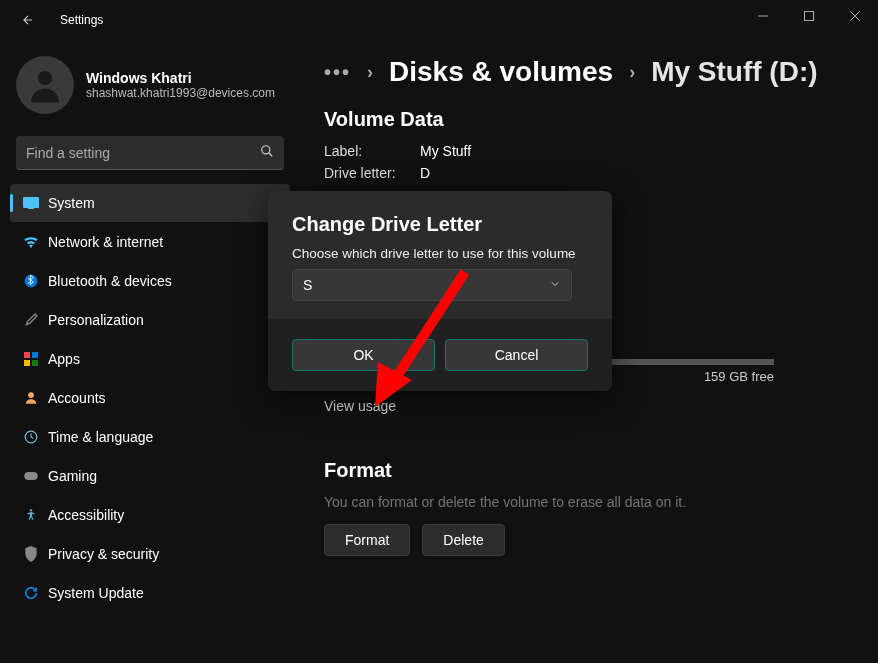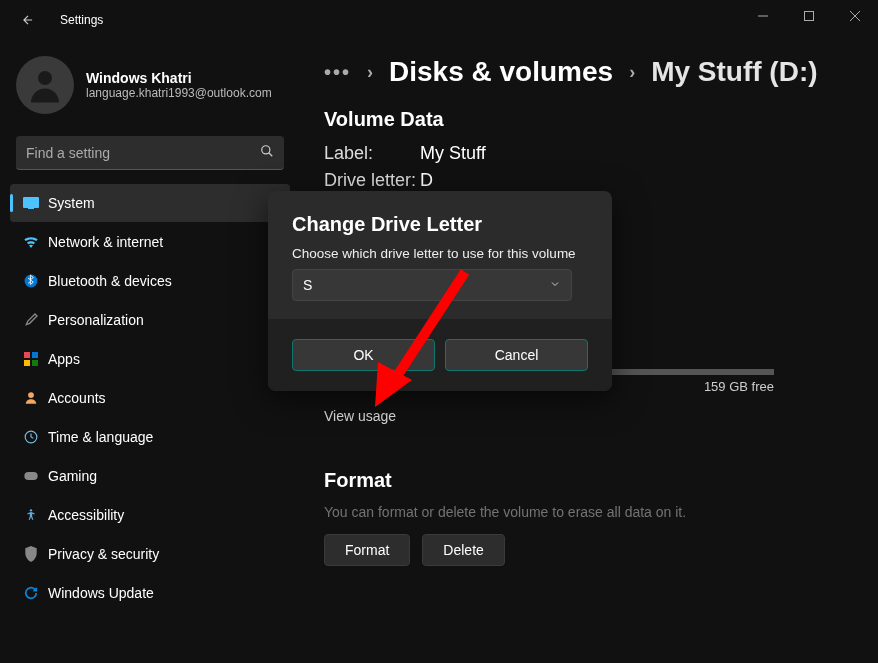--- a/index.html
+++ b/index.html
@@ -26,21 +26,21 @@
 .nav-item.active { background: #2d2d2d; }
 .nav-item.active::before { content: ""; position: absolute; left: 0; top: 10px; bottom: 10px; width: 3px; background: #4cc2ff; border-radius: 2px; }
 .nav-icon { width: 18px; height: 18px; display: flex; align-items: center; justify-content: center; flex-shrink: 0; }
 .main { flex: 1; padding: 16px 40px 20px 24px; overflow: hidden; }
 .breadcrumb { display: flex; align-items: center; gap: 16px; font-size: 28px; font-weight: 600; margin-bottom: 20px; }
 .bc-more { color: #aaa; font-size: 20px; letter-spacing: 2px; }
 .bc-sep { color: #aaa; font-size: 18px; }
 .bc-link { color: #fff; }
 .bc-current { color: #e5e5e5; text-align: center; }
 .section-title { font-size: 20px; font-weight: 600; margin-bottom: 12px; }
-.kv-row { display: flex; font-size: 18px; margin-bottom: 6px; }
+.kv-row { display: flex; font-size: 14px; margin-bottom: 6px; }
 .kv-label { width: 96px; color: #ddd; }
 .kv-value { color: #fff; }
 .storage-bar { height: 6px; background: #555; border-radius: 0; margin-top: 12px; position: relative; width: 450px; }
 .storage-fill { height: 100%; background: #4cc2ff; width: 3%; }
 .storage-free { text-align: right; font-size: 13px; color: #ccc; margin-top: 4px; width: 450px; }
 .view-usage { font-size: 14px; color: #ddd; margin-top: 14px; display: inline-block; }
 .format-section { margin-top: 44px; }
 .format-desc { font-size: 14px; color: #737373; margin-bottom: 14px; }
 .action-btns { display: flex; gap: 12px; }
 .action-btn { background: #2d2d2d; border: 1px solid #3a3a3a; color: #fff; padding: 7px 20px; font-size: 14px; border-radius: 4px; cursor: pointer; }
@@ -89,21 +89,21 @@
     <div class="sidebar">
       <div class="user-block">
         <div class="avatar">
           <svg viewBox="0 0 24 24" fill="#1a1a1a">
               <circle cx="12" cy="8" r="4"></circle>
               <path d="M4 22c0-4.4 3.6-8 8-8s8 3.6 8 8"></path>
             </svg>
         </div>
         <div class="user-text">
           <div class="user-name">Windows Khatri</div>
-          <div class="user-email">language.khatri1993@outlook.com</div>
+          <div class="user-email">shashwat.khatri1993@devices.com</div>
         </div>
       </div>
 
       <div class="search-box">
         <input type="text" placeholder="Find a setting" style="">
         <span><svg width="14" height="14" viewBox="0 0 24 24" fill="none" stroke="#ccc" stroke-width="2">
               <circle cx="10" cy="10" r="7"></circle>
               <line x1="21" y1="21" x2="15" y2="15"></line>
             </svg></span>
       </div>
@@ -197,21 +197,21 @@
             </span>
           <span>Privacy &amp; security</span>
         </div>
         <div class="nav-item">
           <span class="nav-icon">
               <svg width="14" height="14" viewBox="0 0 24 24" fill="none" stroke="#0a84d4" stroke-width="3">
                 <path d="M21 12a9 9 0 11-3-6.7L21 8"></path>
                 <path d="M21 3v5h-5" fill="#0a84d4"></path>
               </svg>
             </span>
-          <span>Windows Update</span>
+          <span>System Update</span>
         </div>
       </div>
     </div>
 
     <div class="main">
       <div class="breadcrumb">
         <span class="bc-more">•••</span>
         <span class="bc-sep">›</span>
         <span class="bc-link">Disks &amp; volumes</span>
         <span class="bc-sep">›</span>

